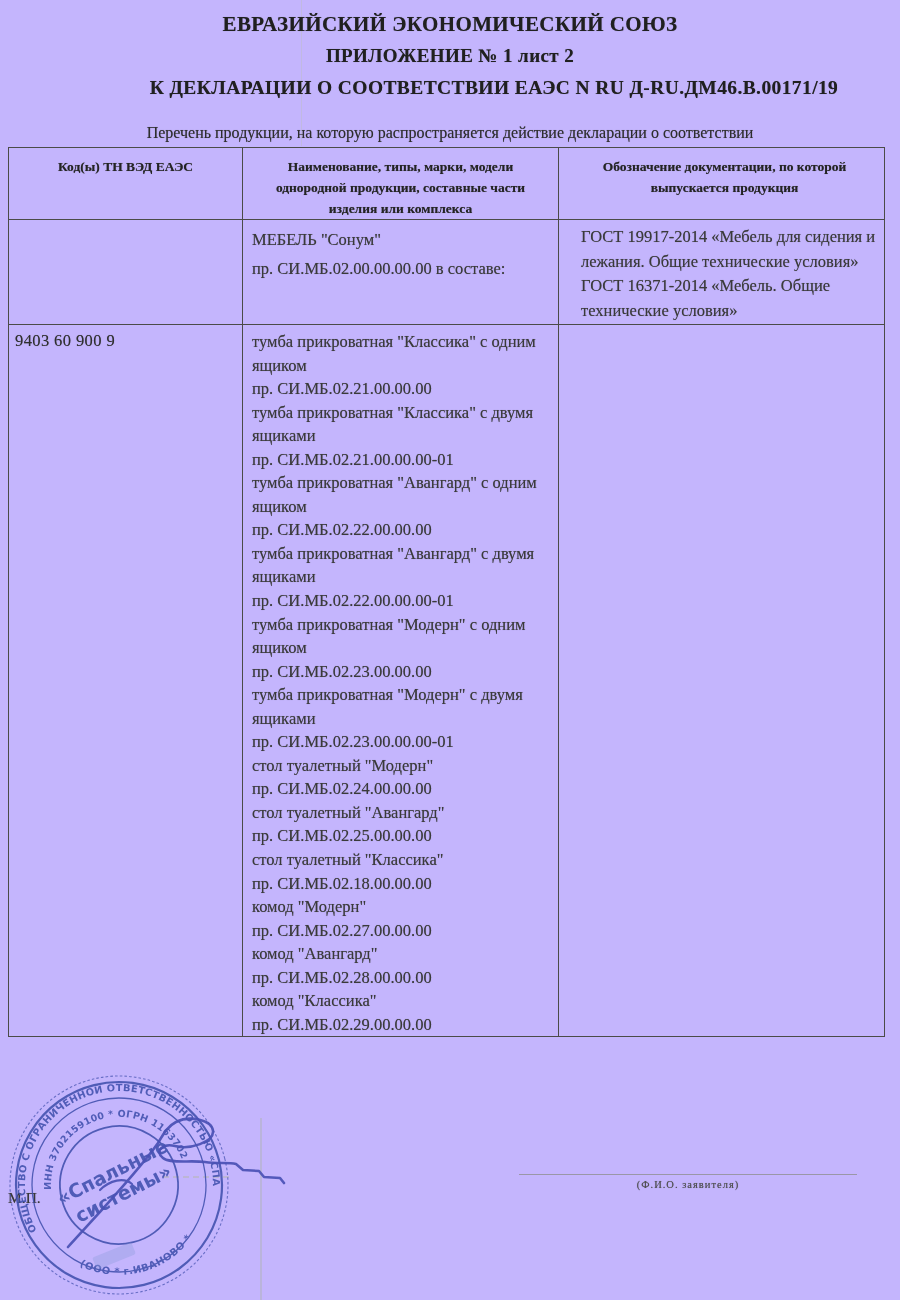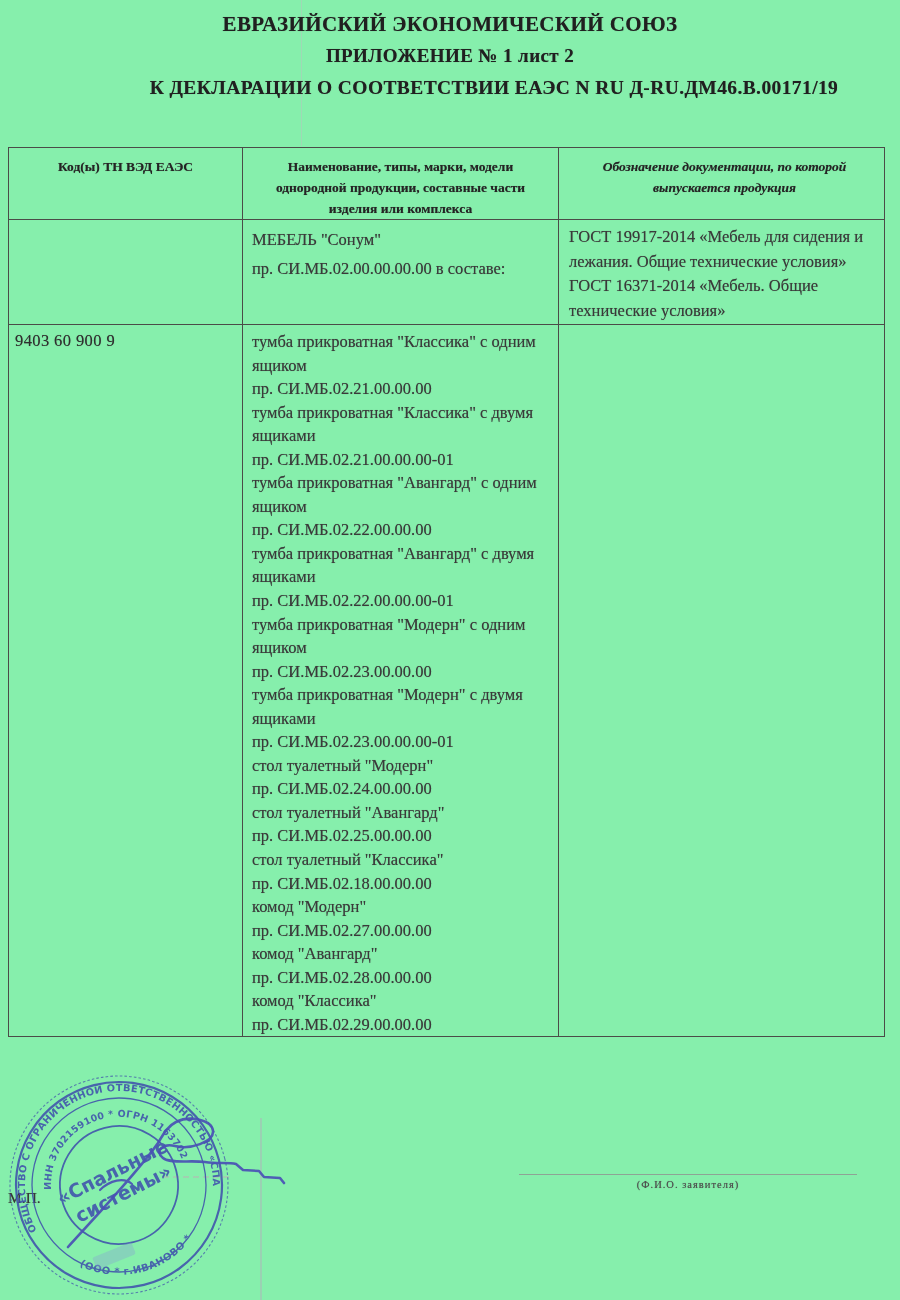--- a/index.html
+++ b/index.html
@@ -1,18 +1,18 @@
 <!DOCTYPE html>
 <html><head>
 <meta charset="utf-8">
 <style>
   html,body{margin:0;padding:0;background:#e9e9e7;}
   .page{
     position:relative; width:900px; height:1300px; margin:0 auto;
-    background:#86efac; overflow:hidden;
+    background:#c4b5fd; overflow:hidden;
     font-family:"Liberation Serif","DejaVu Serif",serif;
     color:#2c2c2c;
   }
   .scan-text{ text-shadow:0 0 0.7px rgba(50,50,50,0.55); }
 
   
   .doc-head{ position:absolute; left:0; top:0; width:100%; text-align:center; }
   .head-line{ position:absolute; left:0; width:100%; font-weight:bold; color:#202020; letter-spacing:0.4px; }
   .head-line.l1{ top:12px;  font-size:21px; }
   .head-line.l2{ top:45px;  font-size:19px; }
@@ -28,29 +28,29 @@
   .doc-table th, .doc-table td{
     border:1.6px solid #4b4b48; vertical-align:top; padding:0; overflow:hidden;
   }
   .doc-table thead tr{ height:60px; }
   .doc-table th{
     font-size:13.5px; font-weight:bold; text-align:center; color:#242424;
     line-height:21px; padding-top:8px;
   }
   th.th-code{ padding-left:14px; padding-right:14px; }
   th.th-prod{ padding-left:10px; padding-right:10px; }
-  th.th-docs{ padding-left:30px; padding-right:24px;font-style:italic; }
+  th.th-docs{ padding-left:30px; padding-right:24px; }
 
   tr.r0{ height:105px; }
   tr.r1{ height:712px; }
   tr.r2{ height:97px;  }
 
   td.code-cell{ font-size:16.5px; color:#2f2f2f; padding:6px 4px 0 6px; letter-spacing:0.4px; }
   td.prod-cell{ font-size:16.5px; color:#3a3a3a; padding:5px 2px 0 9px; }
-  td.docs-cell{ font-size:16.5px; color:#3a3a3a; padding:5px 2px 0 10px; }
+  td.docs-cell{ font-size:16.5px; color:#3a3a3a; padding:5px 2px 0 22px; }
   .line{ white-space:nowrap; }
   tr.r0 td.prod-cell .line{ line-height:29px; }
   tr.r0 td.docs-cell .line{ line-height:24.5px; }
   tr.r1 td.prod-cell .line{ line-height:23.55px; }
   tr.r2 td.prod-cell .line{ line-height:24px; }
 
   
   .mp-label{ position:absolute; left:8px; top:1149px; font-size:15.5px; color:#383838;margin-top:40px; }
   .applicant-name{ position:absolute; left:500px; top:1141px; width:360px; text-align:center;
     font-size:17px; color:#474747; }
@@ -75,20 +75,21 @@
 <div class="page">
 
   <div class="fold-top"></div>
   <div class="fold-bottom"></div>
 
   <div class="doc-head scan-text">
     <div class="head-line l1">ЕВРАЗИЙСКИЙ ЭКОНОМИЧЕСКИЙ СОЮЗ</div>
     <div class="head-line l2">ПРИЛОЖЕНИЕ № 1 лист 2</div>
     <div class="head-line l3">К ДЕКЛАРАЦИИ О СООТВЕТСТВИИ ЕАЭС N RU Д-RU.ДМ46.В.00171/19</div>
   </div>
+  <div class="table-caption scan-text">Перечень продукции, на которую распространяется действие декларации о соответствии</div>
 
   <table class="doc-table scan-text">
     <colgroup>
       <col style="width:234px">
       <col style="width:316px">
       <col>
     </colgroup>
     <thead>
       <tr>
         <th class="th-code">Код(ы) ТН ВЭД ЕАЭС</th>

